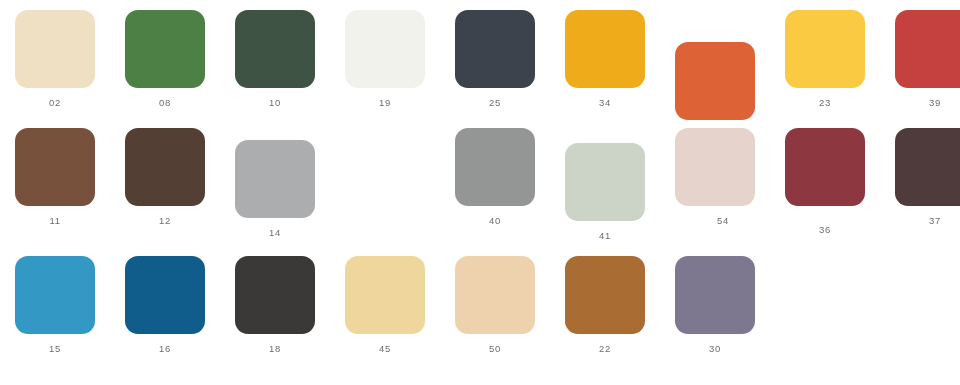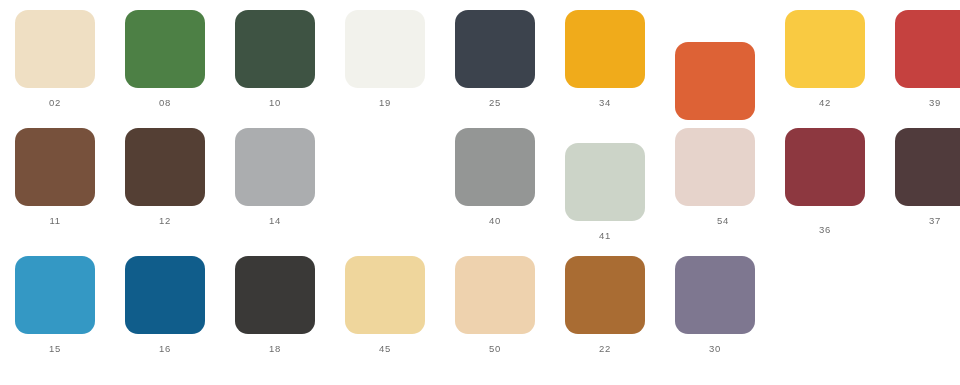--- a/index.html
+++ b/index.html
@@ -86,37 +86,37 @@
       <div class="swatch-cell" style="left: 565px; top: 10px;">
         <div class="swatch-chip" title="34" style="width: 80px; height: 78px; border-radius: 13px; background: rgb(240, 171, 27);"></div>
         <div class="swatch-label" style="color: rgb(108, 108, 108);">34</div>
       </div>
       <div class="swatch-cell" style="left: 675px; top: 10px; margin-top: 32px;">
         <div class="swatch-chip" title="32" style="width: 80px; height: 78px; border-radius: 13px; background: rgb(221, 98, 54);"></div>
         <div class="swatch-label" style="color: rgb(108, 108, 108);">32</div>
       </div>
       <div class="swatch-cell" style="left: 785px; top: 10px;">
         <div class="swatch-chip" title="23" style="width: 80px; height: 78px; border-radius: 13px; background: rgb(249, 202, 66);"></div>
-        <div class="swatch-label" style="color: rgb(108, 108, 108);">42</div>
+        <div class="swatch-label" style="color: rgb(108, 108, 108);">23</div>
       </div>
       <div class="swatch-cell" style="left: 895px; top: 10px;">
         <div class="swatch-chip" title="39" style="width: 80px; height: 78px; border-radius: 13px; background: rgb(197, 65, 63);"></div>
         <div class="swatch-label" style="color: rgb(108, 108, 108);">39</div>
       </div>
     </div>
     <div class="swatch-row" style="height: 128px;">
       <div class="swatch-cell" style="left: 15px; top: 0px;">
         <div class="swatch-chip" title="11" style="width: 80px; height: 78px; border-radius: 13px; background: rgb(119, 81, 60);"></div>
         <div class="swatch-label" style="color: rgb(108, 108, 108);">11</div>
       </div>
       <div class="swatch-cell" style="left: 125px; top: 0px;">
         <div class="swatch-chip" title="12" style="width: 80px; height: 78px; border-radius: 13px; background: rgb(84, 63, 52);"></div>
         <div class="swatch-label" style="color: rgb(108, 108, 108);">12</div>
       </div>
-      <div class="swatch-cell" style="left: 235px; top: 0px;">
+      <div class="swatch-cell" style="left: 235px; top: 12px;">
         <div class="swatch-chip" title="14" style="width: 80px; height: 78px; border-radius: 13px; background: rgb(171, 173, 175);"></div>
         <div class="swatch-label" style="color: rgb(108, 108, 108);">14</div>
       </div>
       <div class="swatch-cell" style="left: 455px; top: 0px;">
         <div class="swatch-chip" title="40" style="width: 80px; height: 78px; border-radius: 13px; background: rgb(148, 150, 149);"></div>
         <div class="swatch-label" style="color: rgb(108, 108, 108);">40</div>
       </div>
       <div class="swatch-cell" style="left: 565px; top: 15px;">
         <div class="swatch-chip" title="41" style="width: 80px; height: 78px; border-radius: 13px; background: rgb(204, 212, 200);"></div>
         <div class="swatch-label" style="color: rgb(108, 108, 108);">41</div>

